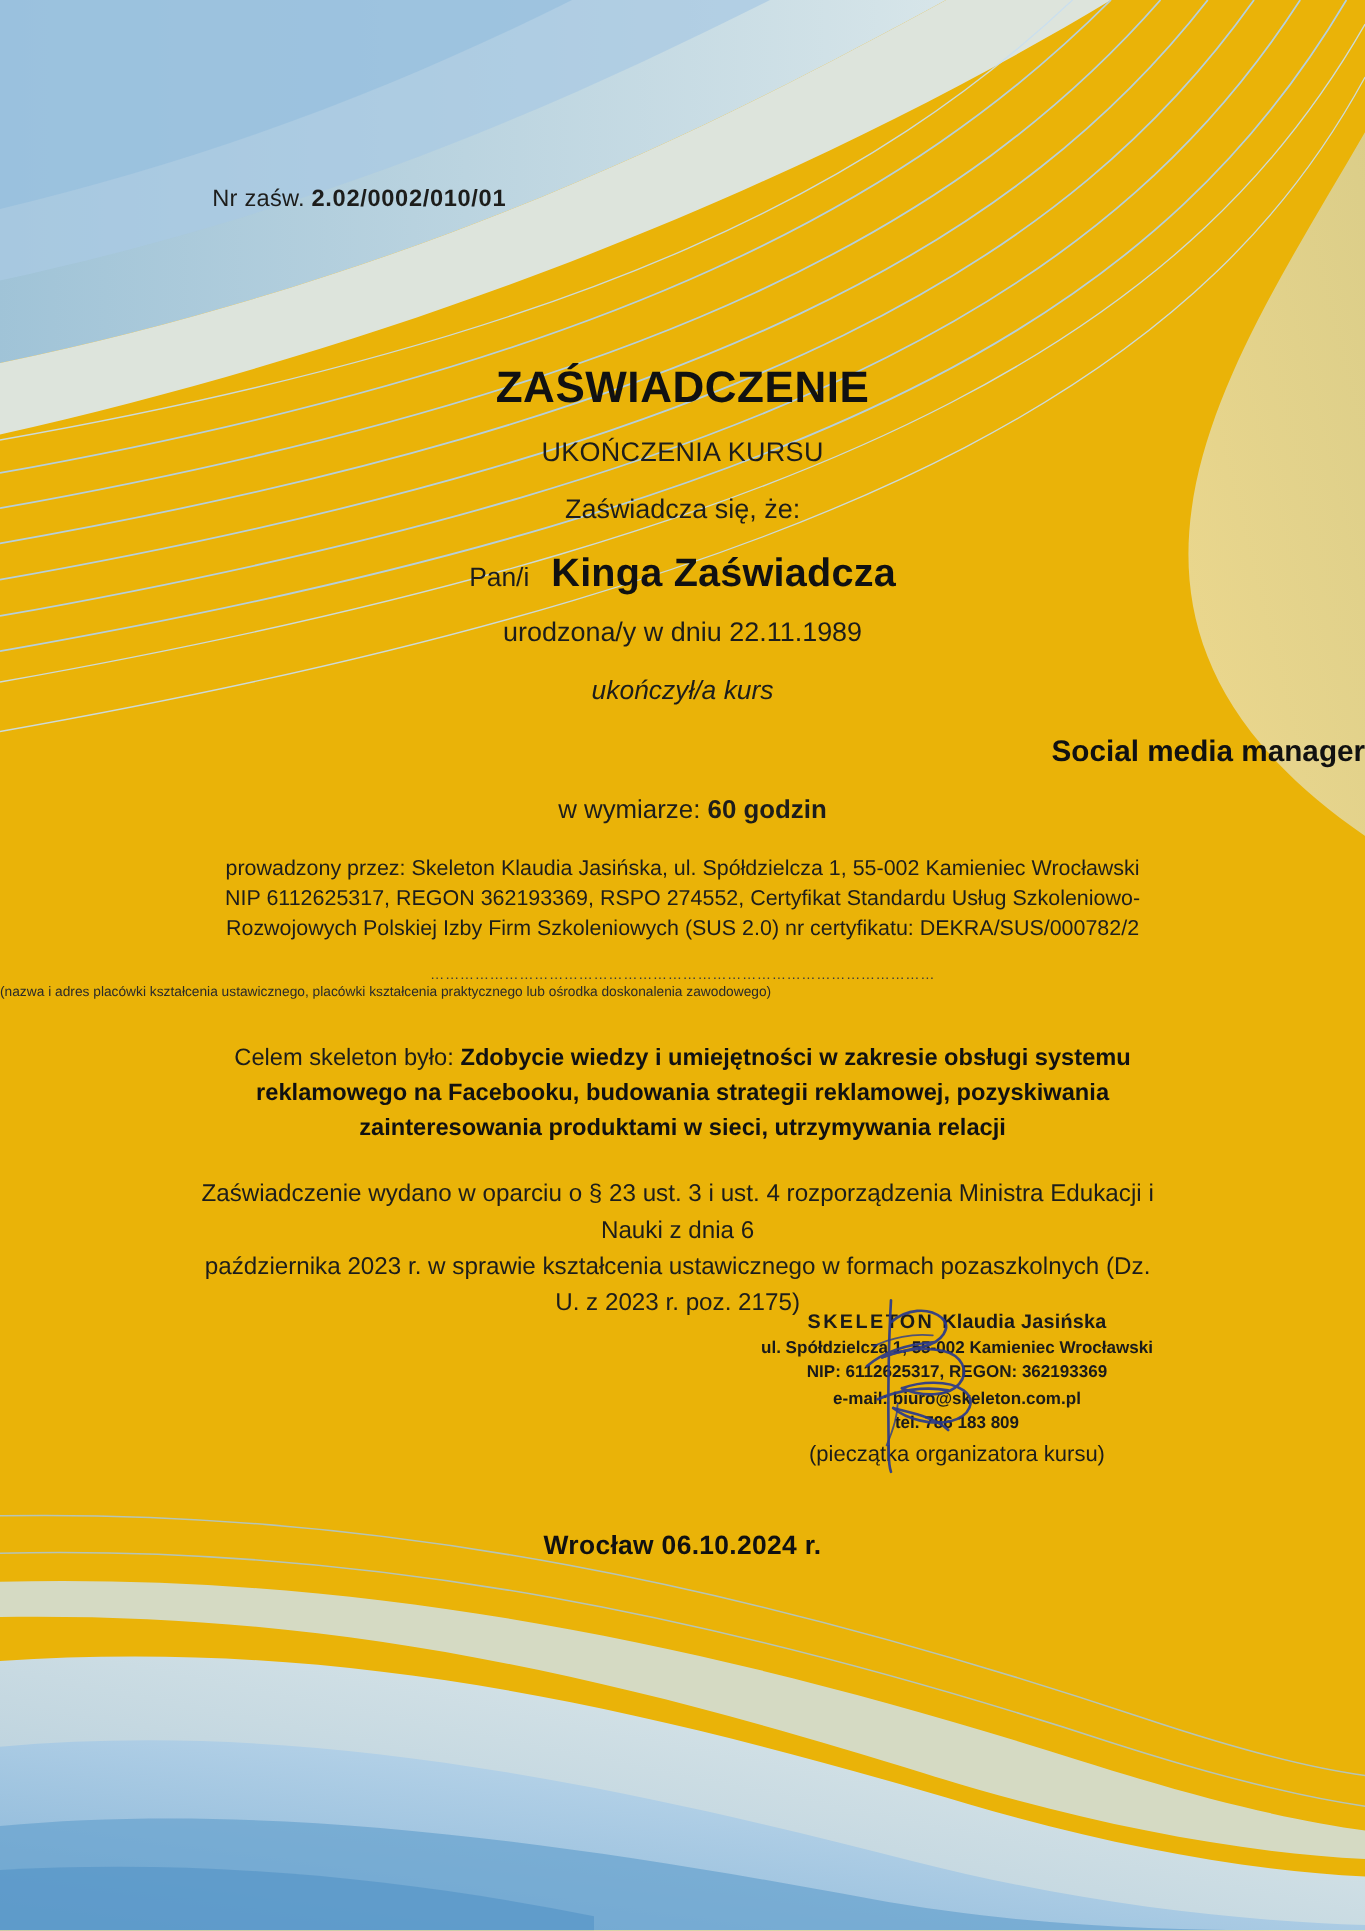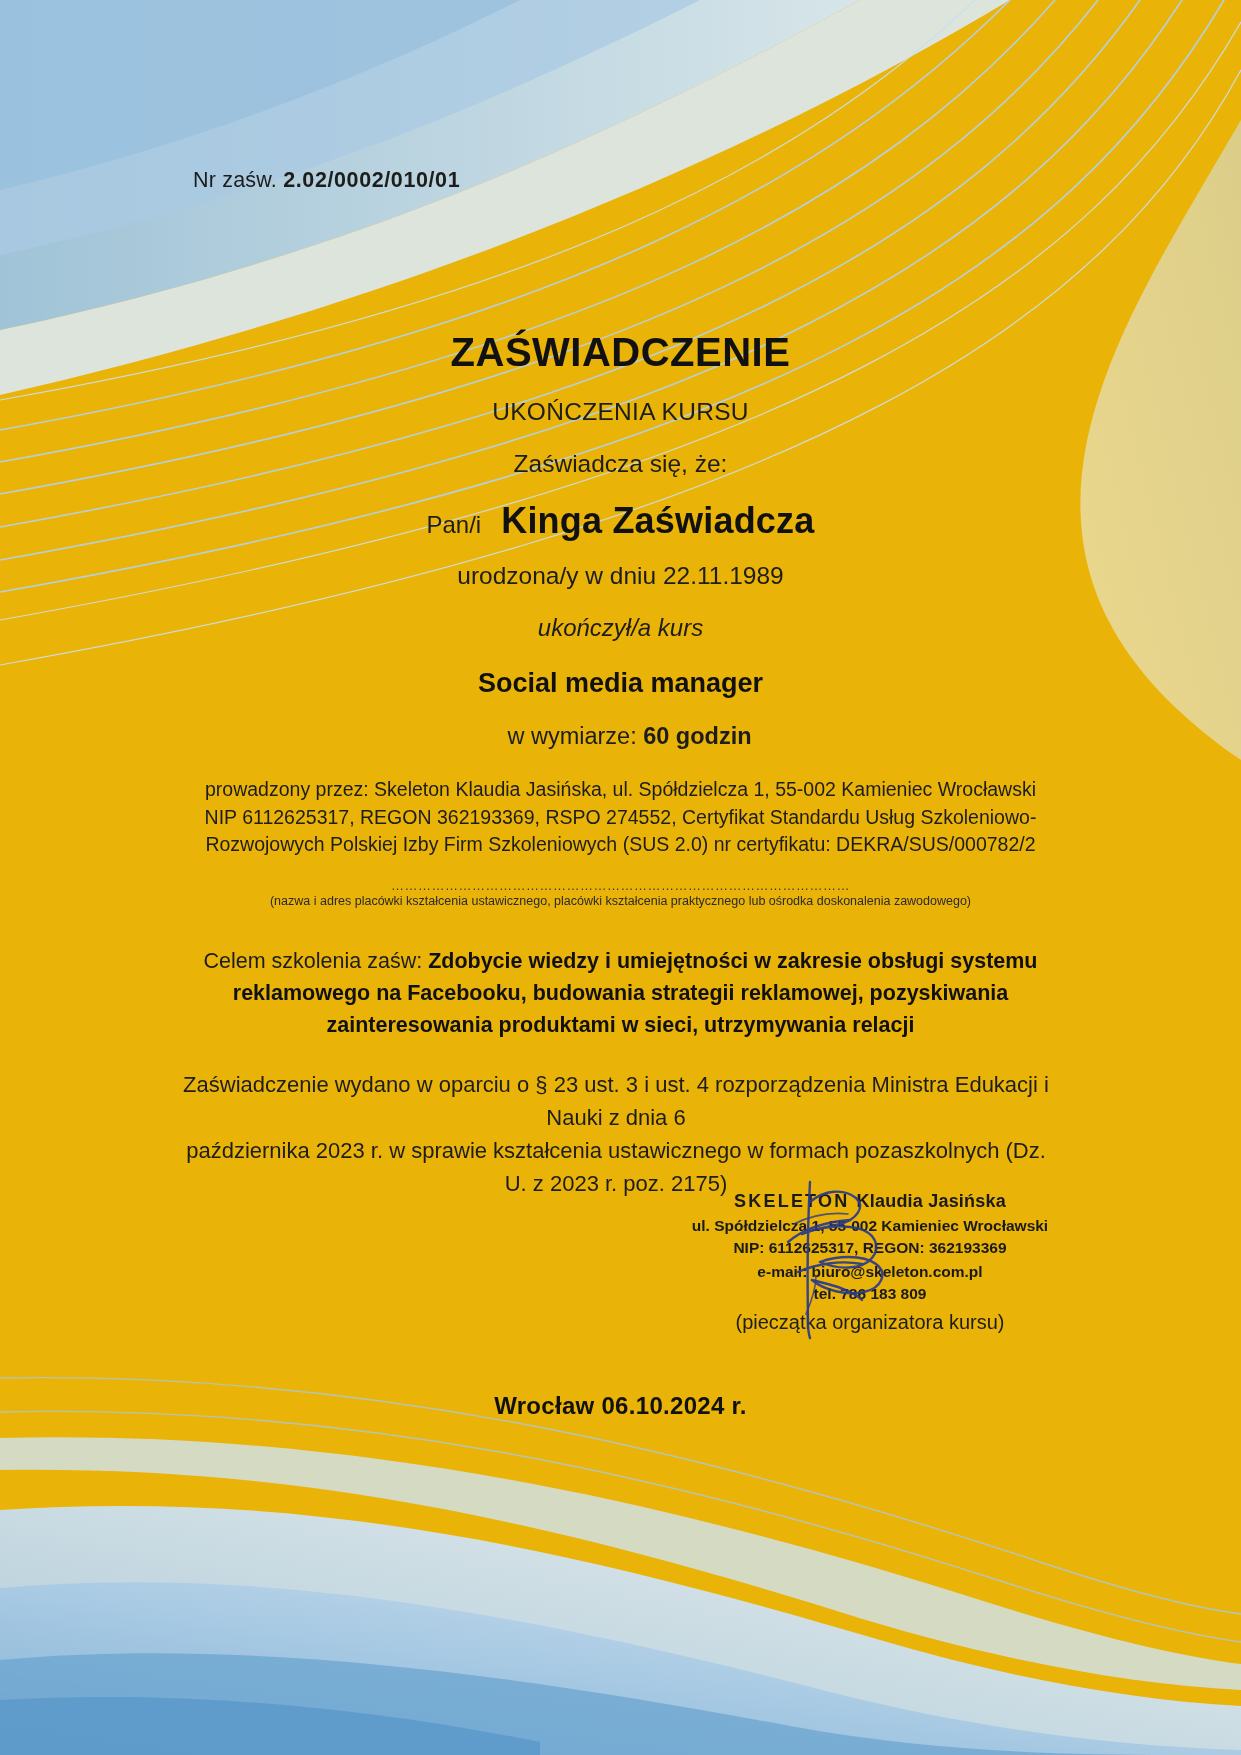--- a/index.html
+++ b/index.html
@@ -100,20 +100,21 @@
     font-size: 24px;
     font-style: italic;
     margin-top: 24px;
     color: #1d1d1b;
   }
   .course-name {
     font-size: 27px;
     font-weight: bold;
     margin-top: 26px;
     color: #111;
+    text-align: right;
   }
   .hours {
     font-size: 23.5px;
     margin-top: 24px;
     color: #1d1d1b;
     padding-left: 18px;
   }
   .hours b { font-weight: bold; }
 
   
@@ -137,21 +138,20 @@
     letter-spacing: 0.5px;
     color: #3a3a3a;
     white-space: nowrap;
     overflow: hidden;
   }
   .caption {
     position: absolute;
     left: 0;
     right: 0;
     top: 894px;
-    text-align: center;
     font-size: 12.5px;
     color: #2a2a2a;
   }
 
   
   .goal {
     position: absolute;
     left: 196px;
     right: 196px;
     top: 946px;
@@ -324,21 +324,21 @@
     <div class="provider">
       <div>prowadzony przez: Skeleton  Klaudia Jasińska, ul. Spółdzielcza 1, 55-002 Kamieniec Wrocławski</div>
       <div>NIP 6112625317, REGON 362193369, RSPO 274552, Certyfikat Standardu Usług Szkoleniowo-</div>
       <div>Rozwojowych Polskiej Izby Firm Szkoleniowych (SUS 2.0) nr certyfikatu: DEKRA/SUS/000782/2</div>
     </div>
 
     <div class="dots-rule">…………………………………………………………………………………………</div>
     <div class="caption">(nazwa i adres placówki kształcenia ustawicznego, placówki kształcenia praktycznego   lub ośrodka doskonalenia zawodowego)</div>
 
     <div class="goal">
-      <span class="goal-lead">Celem szkolenia zaśw:</span>
+      <span class="goal-lead">Celem skeleton było:</span>
       <span class="goal-text">
         <span>Zdobycie wiedzy i umiejętności w zakresie obsługi</span>
         <span>systemu reklamowego na Facebooku, budowania strategii reklamowej,</span>
         <span>pozyskiwania zainteresowania produktami w sieci, utrzymywania relacji</span>
       </span>
     </div>
 
     <div class="legal">
       <div>Zaświadczenie wydano w oparciu o § 23 ust. 3 i ust. 4 rozporządzenia Ministra Edukacji i Nauki z dnia 6</div>
       <div>października 2023 r. w sprawie kształcenia ustawicznego w formach pozaszkolnych (Dz. U. z 2023 r. poz. 2175)</div>

